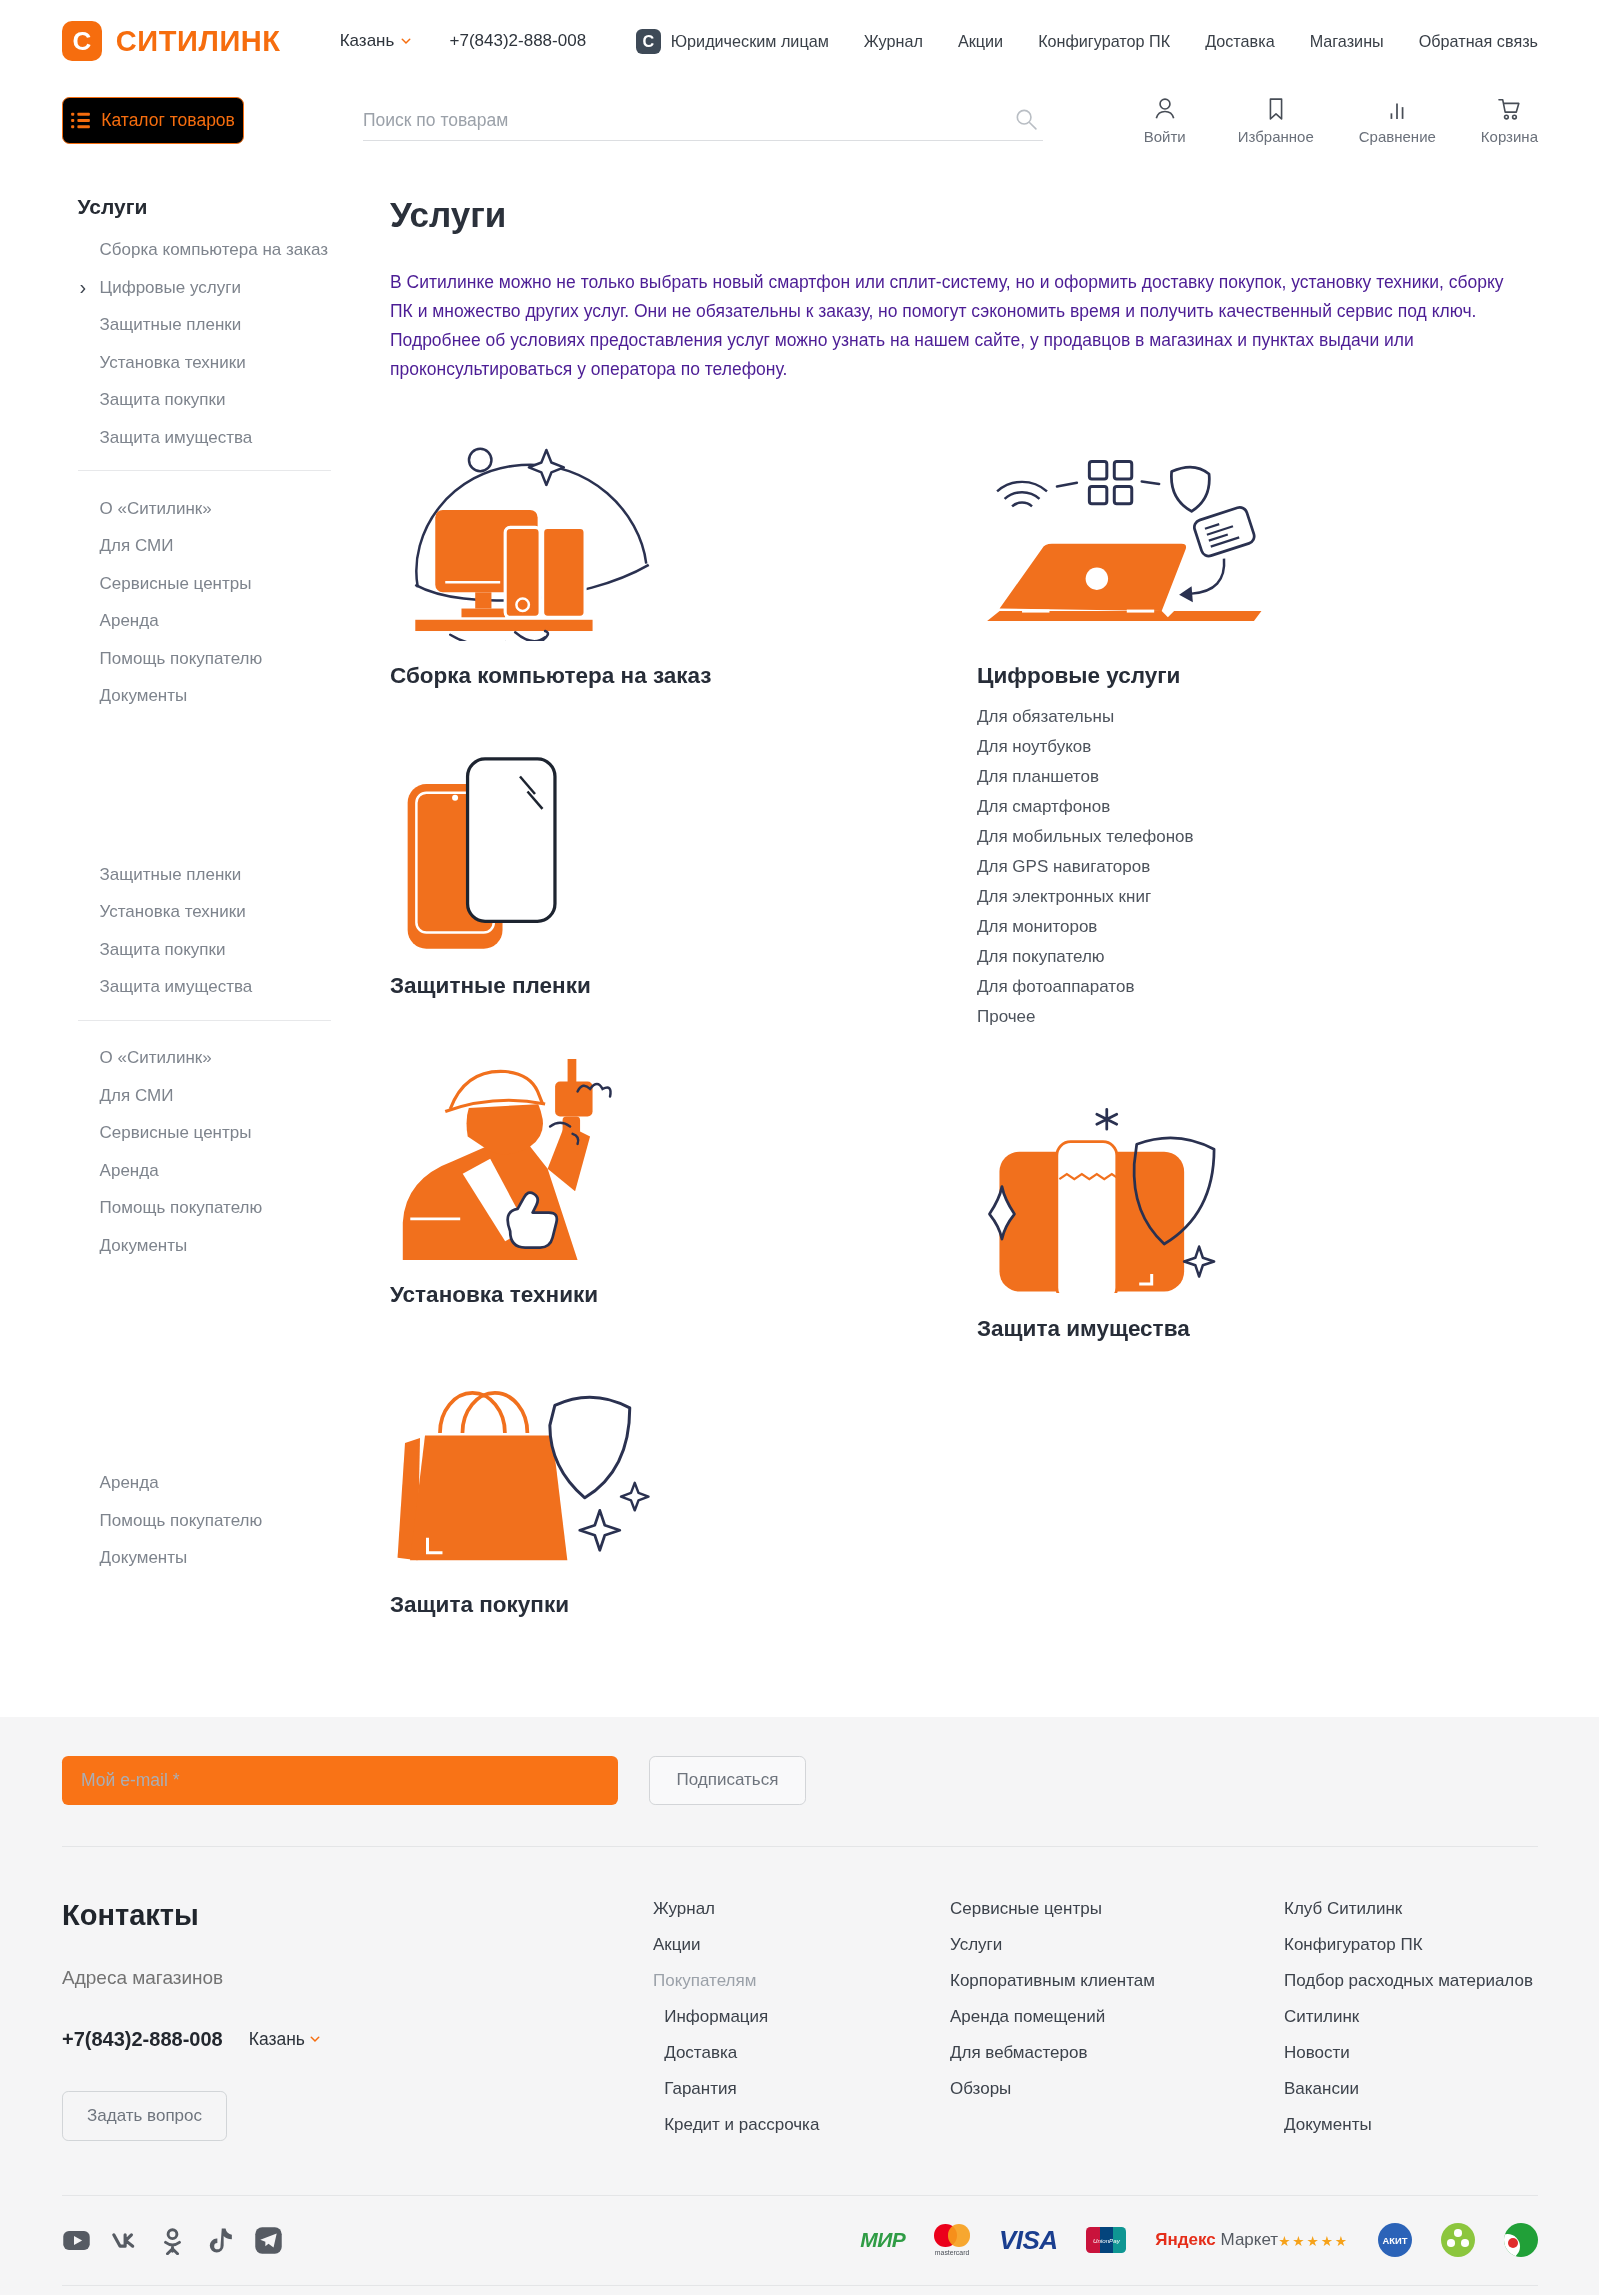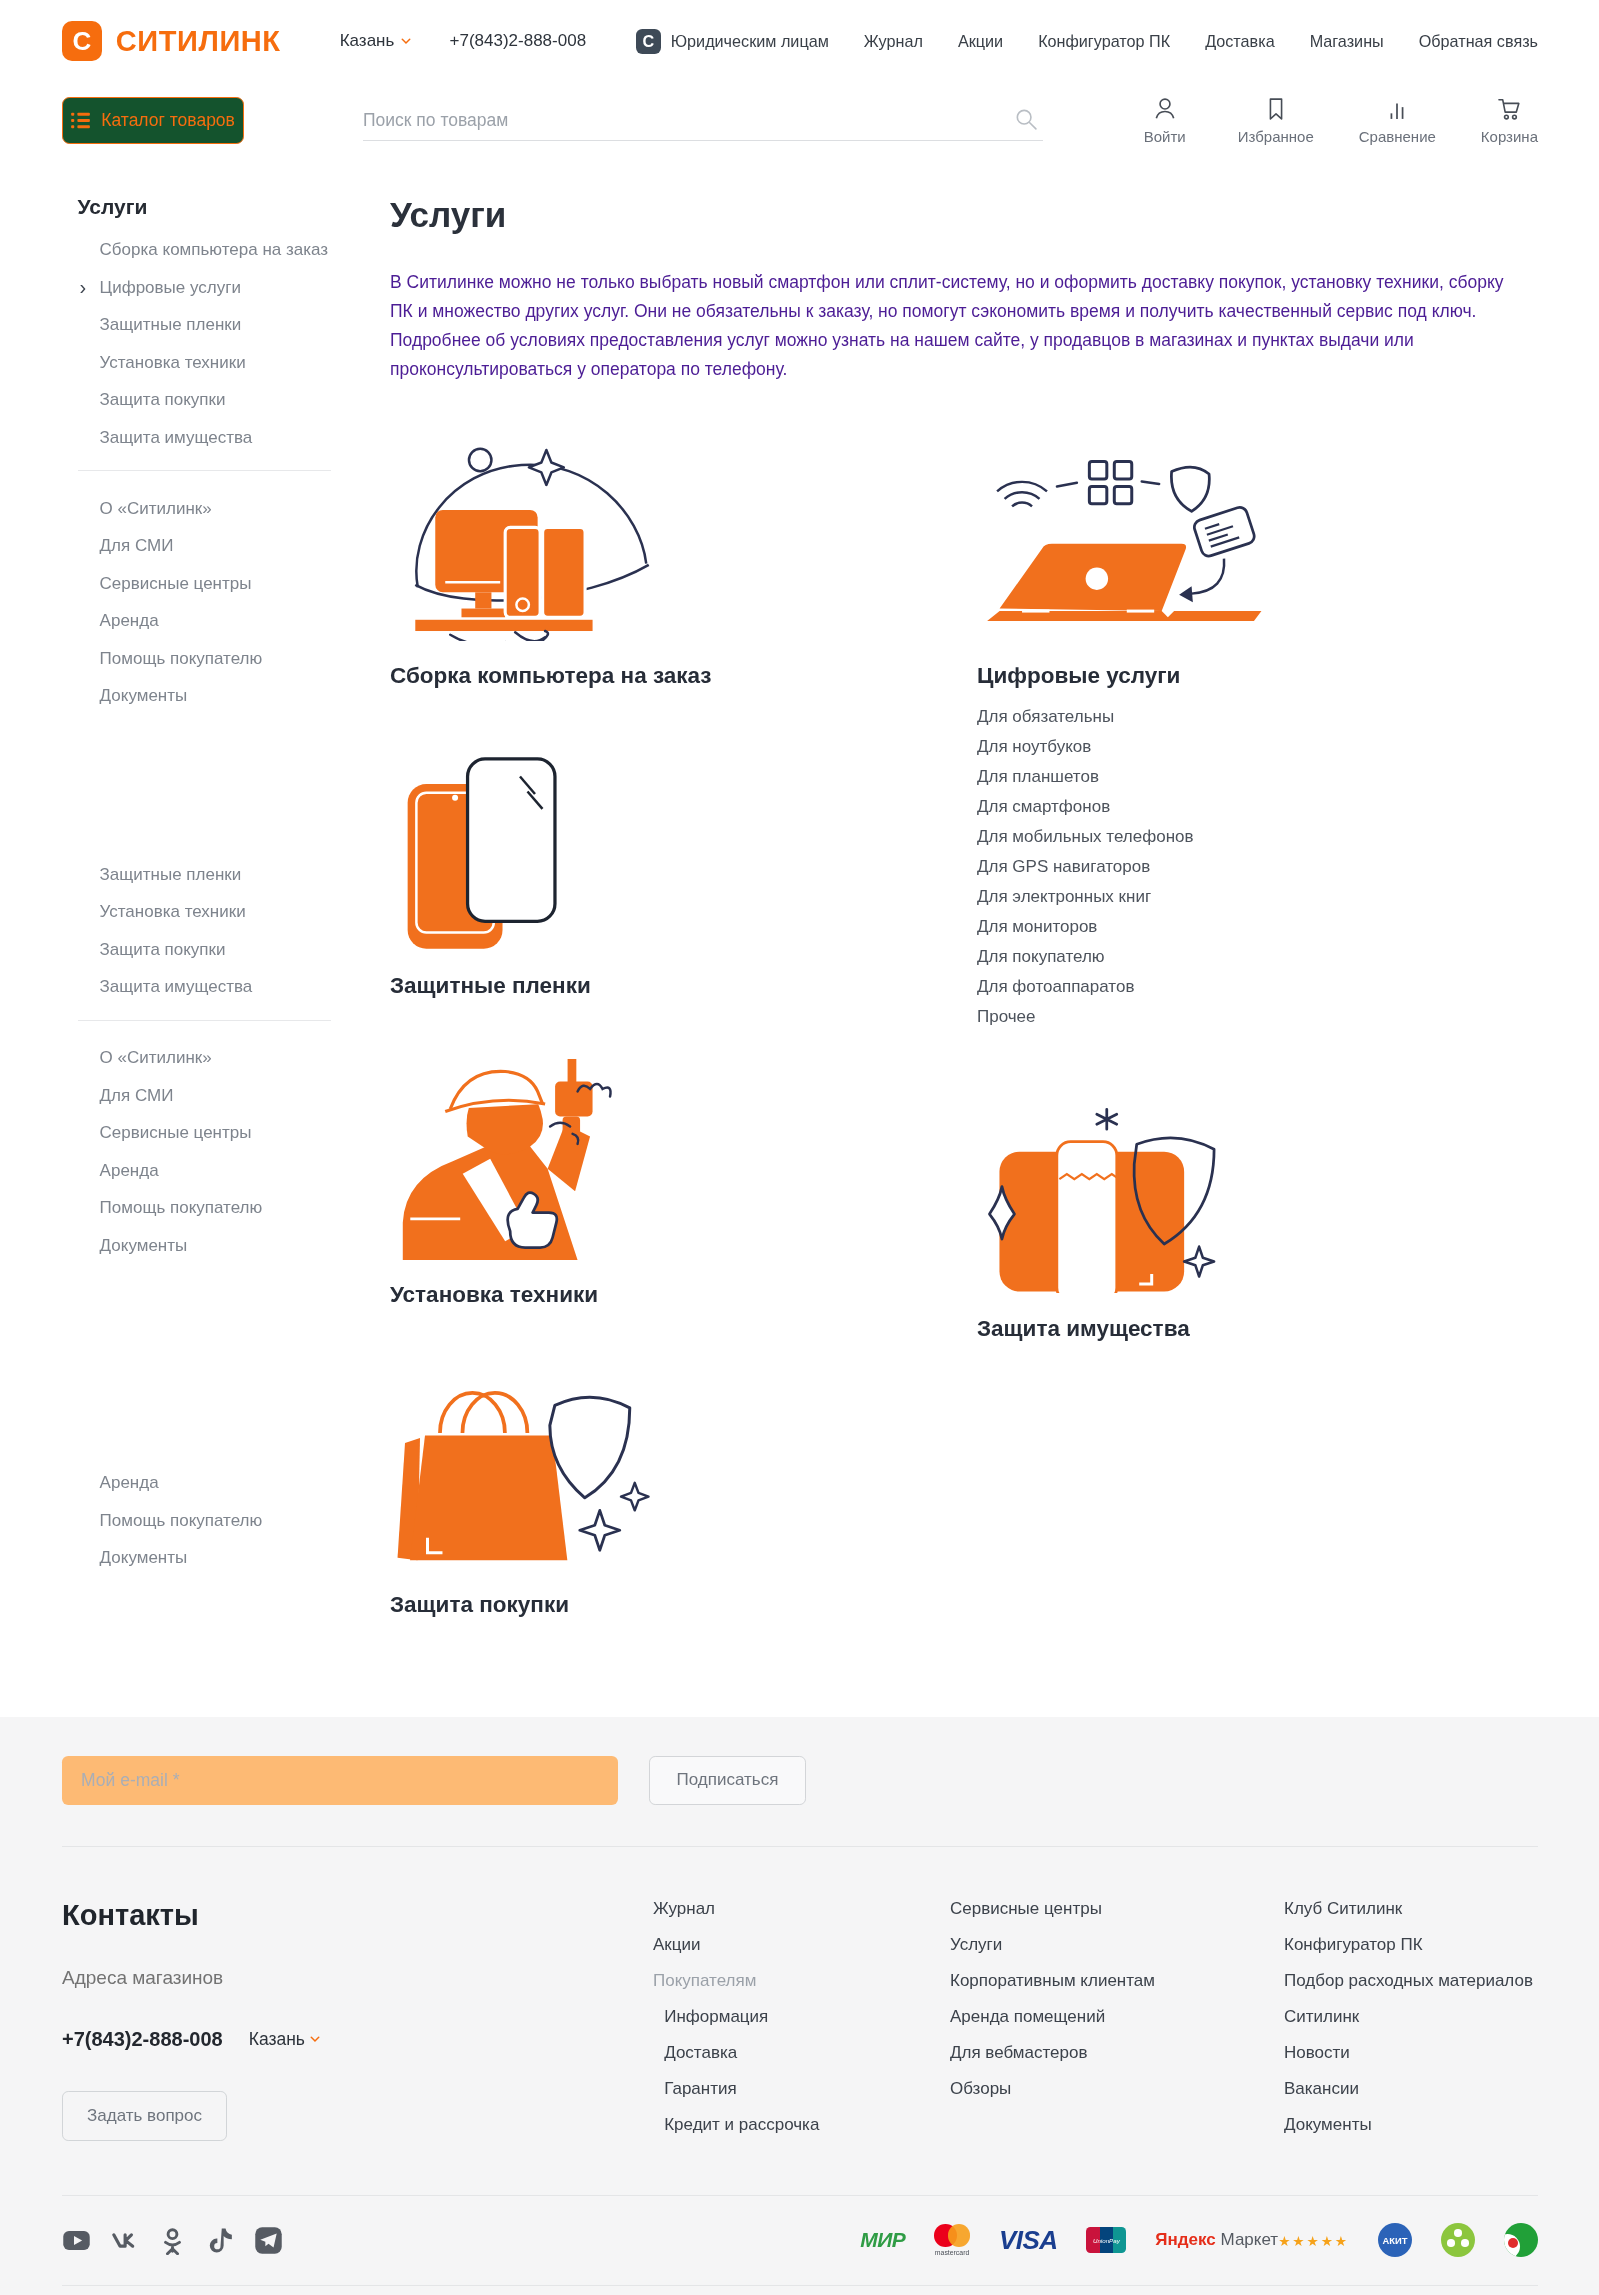--- a/index.html
+++ b/index.html
@@ -17,21 +17,21 @@
   .chev-dn { width:10px; height:6.2px; }
   .hphone { margin-left:39px; font-size:17px; color:#2e343c; }
   .topnav { margin-left:auto; display:flex; align-items:center; gap:35px; }
   .topnav .tn { font-size:16.2px; color:#3a4048; cursor:pointer; white-space:nowrap; }
   .legal { display:flex; align-items:center; gap:10px; }
   .legal-badge { width:25px; height:25px; background:#3e4a57; border-radius:6.2px; display:flex; align-items:center; justify-content:center; }
   .legal-badge span { color:#fff; font-weight:700; font-size:16.2px; }
 
   .hrow2 { display:flex; align-items:center; margin-top:35px; }
   .catalog-btn { display:flex; align-items:center; gap:11.2px; width:182px; height:47px; justify-content:center;
-    border:1.2px solid #f66d0e; border-radius:7.5px; color:#f66d0e; font-size:17.5px; cursor:pointer; background:#14532d; flex:none; }
+    border:1.2px solid #f66d0e; border-radius:7.5px; color:#f66d0e; font-size:17.5px; cursor:pointer; background:#000000; flex:none; }
   .search-wrap { flex:1; margin:0 94px 0 119px; position:relative; }
   .search-input { width:100%; height:40px; border:none; border-bottom:0.6px solid #dcdee1; font-size:17.5px;
     font-family:"Liberation Sans",sans-serif; color:#30353c; outline:none; background:transparent; padding-right:44px; }
   .search-input::placeholder { color:#9ba1a9; }
   .search-ico { position:absolute; right:3.7px; top:5px; cursor:pointer; }
   .actions { display:flex; gap:45px; flex:none; }
   .action { display:flex; flex-direction:column; align-items:center; gap:6.2px; cursor:pointer; min-width:56px; }
   .action svg { stroke:#474d56; }
   .action .alabel { font-size:15px; color:#6a707a; white-space:nowrap; }
 
@@ -58,21 +58,21 @@
   .illo { height:206px; display:flex; align-items:flex-end; }
   .stitle { margin-top:22.5px; font-size:22.5px; font-weight:700; color:#272d38; cursor:pointer; }
   .dlinks { list-style:none; margin-top:19px; }
   .dlinks li { font-size:17px; color:#4d535c; margin-bottom:13px; line-height:17px; cursor:pointer; }
   .card-r2 { margin-top:74px; }
 
   
   .footer-zone { background:#f5f5f6; margin-top:44px; }
   .news { display:flex; align-items:center; padding-top:39px; padding-bottom:41px; }
   .news-head { font-size:25px; color:#22272e; width:591px; flex:none; }
-  .news-input { width:556px; height:49px; background:#fdba74; border:none; border-radius:6.2px; font-size:17.5px;
+  .news-input { width:556px; height:49px; background:#f97316; border:none; border-radius:6.2px; font-size:17.5px;
     font-family:"Liberation Sans",sans-serif; padding:0 19px; color:#30353c; outline:none; }
   .news-input::placeholder { color:#a9aeb6; }
   .news-btn { margin-left:31px; width:157px; height:49px; border:0.6px solid #d3d5d8; border-radius:6.2px;
     background:#f9f9fa; color:#6e747d; font-size:17px; font-family:"Liberation Sans",sans-serif; cursor:pointer; }
   .fdiv { border:none; border-top:0.6px solid #e4e5e7; margin:0 62px; }
 
   .fcols { display:flex; padding-top:52px; padding-bottom:44px; }
   .fcontacts { width:591px; flex:none; }
   .f-title { font-size:29px; font-weight:700; color:#20252c; }
   .f-stores { margin-top:35px; font-size:19px; color:#737373; cursor:pointer; }

